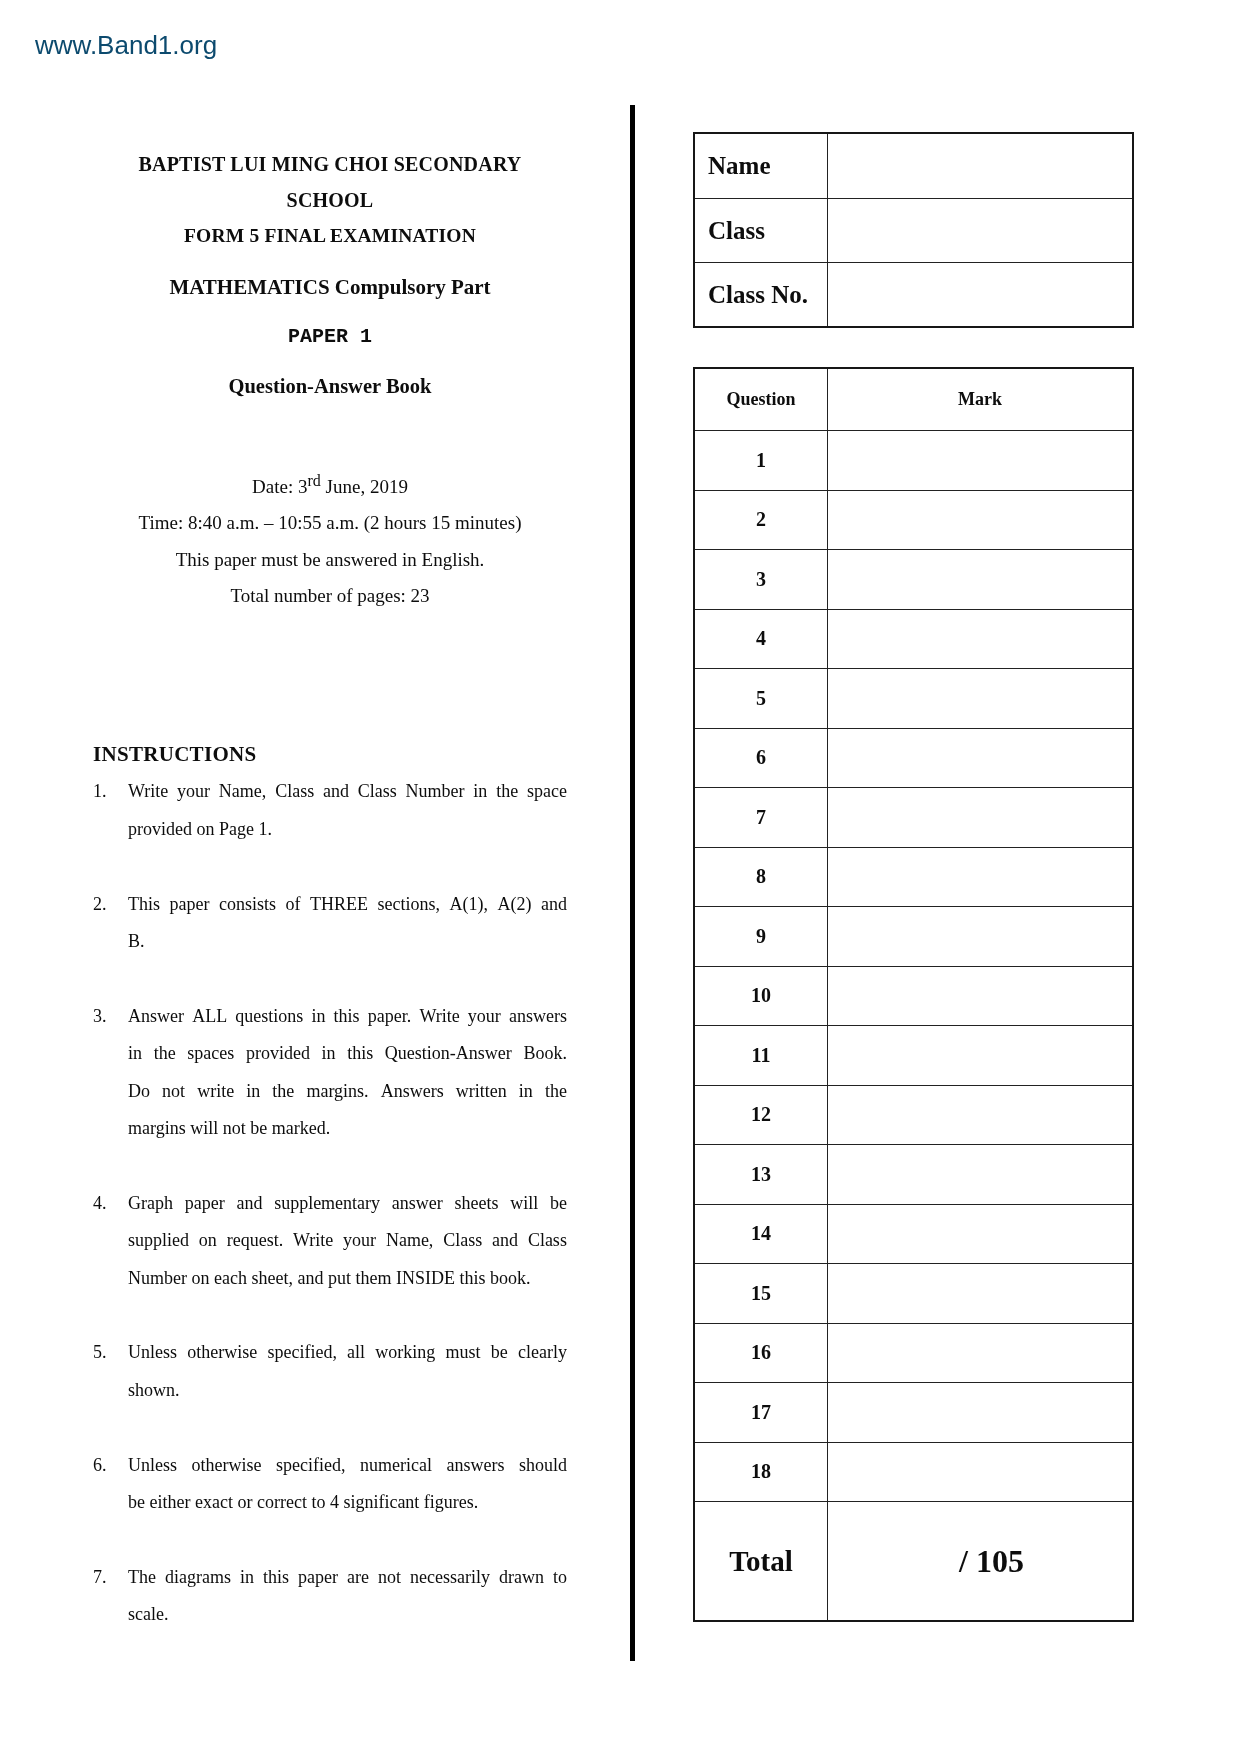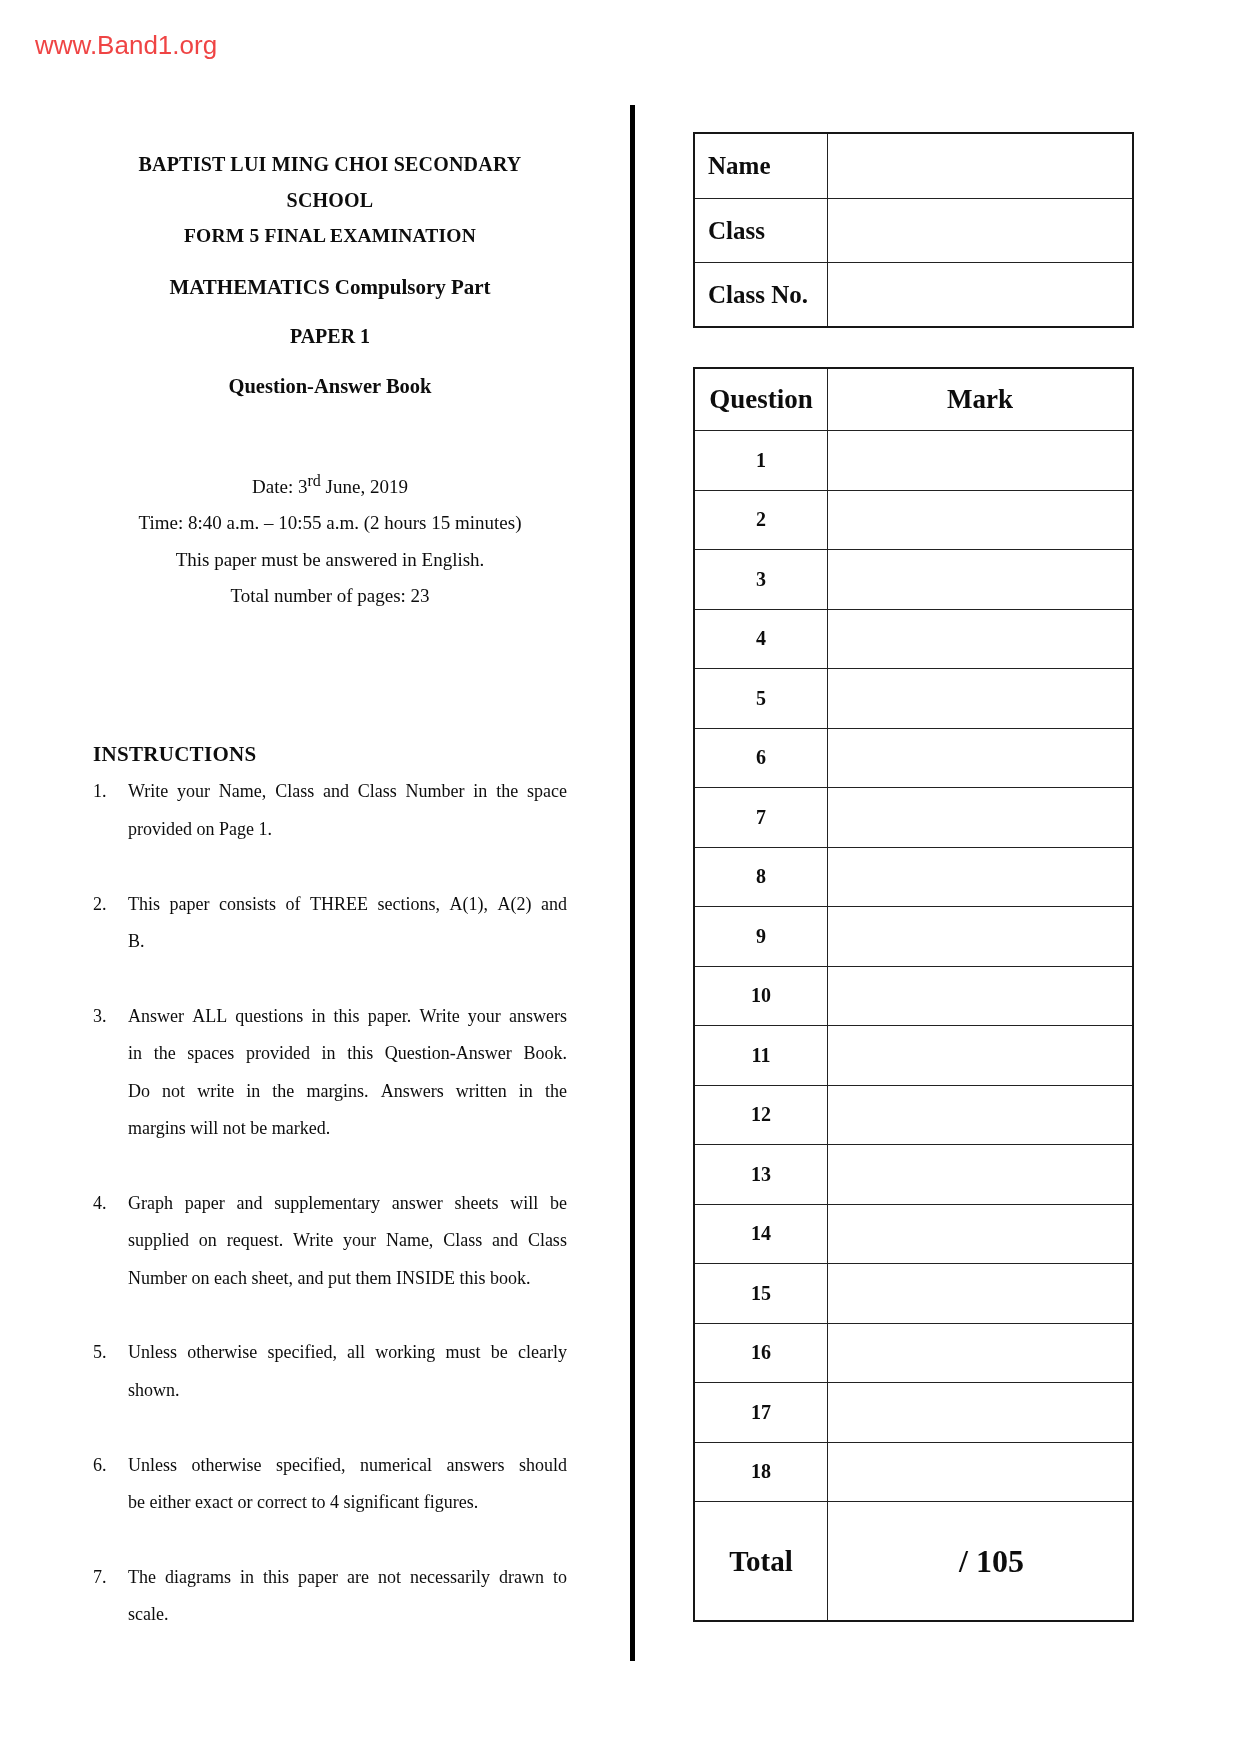--- a/index.html
+++ b/index.html
@@ -7,39 +7,39 @@
   body {
     position:relative;
     width:1240px; height:1754px;
     font-family:"Liberation Serif", serif;
     color:#0d0d0d;
     overflow:hidden;
   }
   .watermark {
     position:absolute; left:35px; top:30px;
     font-family:"Liberation Sans", sans-serif;
-    font-size:26px; color:#ef4444;
+    font-size:26px; color:#0c4a6e;
   }
   .divider {
     position:absolute; left:630px; top:105px;
     width:5px; height:1556px; background:#000;
   }
   
   .school-block {
     position:absolute; left:110px; top:132px; width:440px;
     text-align:center; font-weight:bold; line-height:36px;
   }
   .school-line1 { font-size:20px; letter-spacing:.2px;margin-top:14px; }
   .school-line2 { font-size:19.5px; letter-spacing:.2px; }
   .title-block {
     position:absolute; left:110px; top:263px; width:440px;
     text-align:center; font-weight:bold; line-height:49.4px;
   }
   .title-subject { font-size:21px; }
-  .title-paper   { font-size:20px; }
+  .title-paper   { font-size:20px;font-family:Liberation Mono, monospace; }
   .title-book    { font-size:20.5px; }
   .meta-block {
     position:absolute; left:110px; top:469px; width:440px;
     text-align:center; font-size:19px; line-height:36.4px;
   }
   .meta-block sup { font-size:16px; line-height:0; vertical-align:super; }
   
   .instructions {
     position:absolute; left:93px; top:692px; width:474px;
     font-size:18px; line-height:37.4px;margin-top:44px;
@@ -61,21 +61,21 @@
   .mark-table {
     position:absolute; left:693px; top:367px; width:441px; height:1255px;
     border:2px solid #161616;
     display:grid; grid-template-columns:132px 1fr;
     grid-template-rows:61px repeat(18, 59.5px) auto;
   }
   .cell { display:flex; align-items:center; }
   .bt { border-top:1.5px solid #222; }
   .bl { border-left:1.5px solid #222; }
   .student-label { font-weight:bold; font-size:25px; padding-left:13px; }
-  .head-cell { justify-content:center; font-weight:bold; font-size:27px; }
+  .head-cell { justify-content:center; font-weight:bold; font-size:18px; }
   .qnum-cell { justify-content:center; font-weight:bold; font-size:20px; }
   .total-label-cell { justify-content:center; font-weight:bold; font-size:29px; }
   .total-value-cell { justify-content:flex-end; padding-right:108px; font-weight:bold; font-size:32px; }
 </style>
 </head>
 <body>
 
 <div class="watermark">www.Band1.org</div>
 
 <div class="divider"></div>

